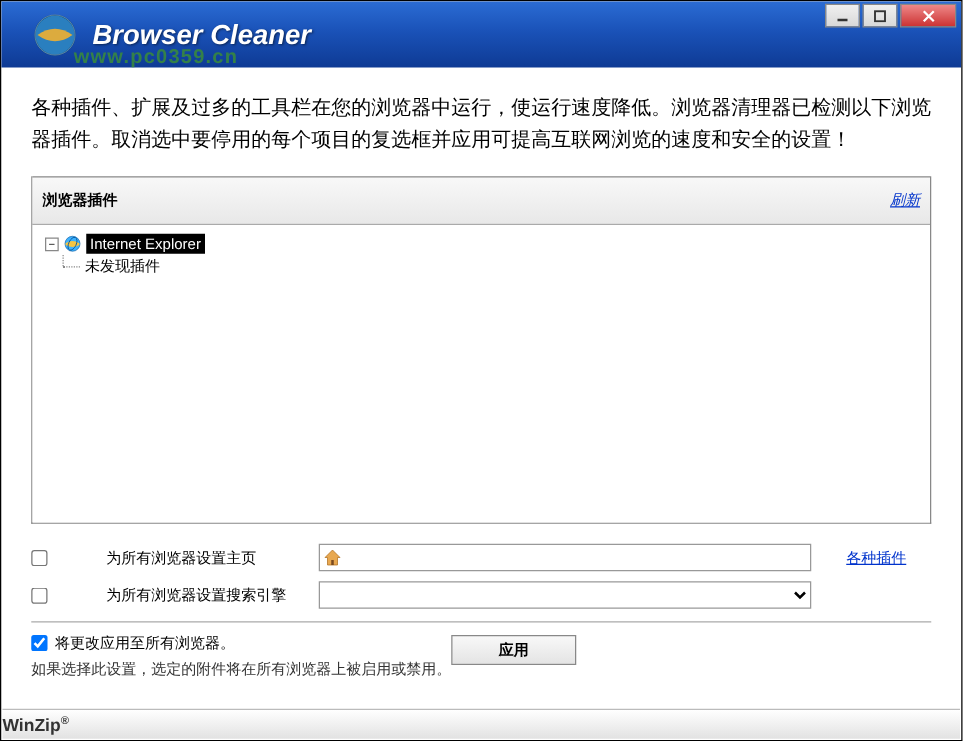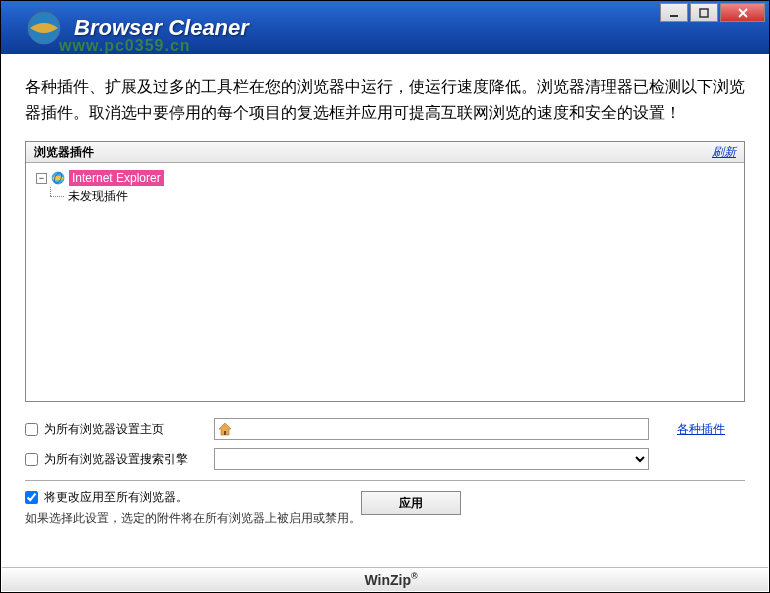--- a/index.html
+++ b/index.html
@@ -20,63 +20,63 @@
     .win-btn { width: 28px; height: 19px; display: flex; align-items: center; justify-content: center; border: 1px solid #888; cursor: pointer; font-size: 11px; }
     .win-min { background: linear-gradient(#f0f0f0,#d8d8d8); }
     .win-max { background: linear-gradient(#f0f0f0,#d8d8d8); }
     .win-close { background: linear-gradient(#e88,#c33); color: #fff; width: 45px; }
 
     .content { padding: 20px 24px 0 24px; }
     .description { font-size: 16px; color: #000; line-height: 1.6; margin-bottom: 16px; }
 
     .panel { border: 1px solid #888; border-top: none; }
     .panel-header {
-      height: 22px;
+      height: 39px;
       background: linear-gradient(to bottom, #f8f8f8, #e8e8e8);
       border-top: 1px solid #888;
       border-bottom: 1px solid #aaa;
       display: flex;
       align-items: center;
       padding: 0 8px;
       justify-content: space-between;
     }
     .panel-title { font-size: 12px; font-weight: bold; }
     .refresh-link { color: #0033cc; font-size: 12px; text-decoration: underline; cursor: pointer; font-style: italic; }
     .tree-area { height: 238px; background: #fff; padding: 6px 4px; font-size: 12px; overflow: auto; }
     .tree-row { display: flex; align-items: center; height: 18px; padding-left: 6px; }
     .expander { width: 11px; height: 11px; border: 1px solid #888; display: flex; align-items: center; justify-content: center; font-size: 9px; line-height: 1; margin-right: 4px; cursor: pointer; background: #fff; }
     .ie-icon { width: 14px; height: 14px; margin-right: 4px; }
     .tree-label { padding: 1px 3px; }
-    .selected { background: #ec4899; color: #fff; }
+    .selected { background: #000000; color: #fff; }
     .tree-child { padding-left: 38px; display: flex; align-items: center; height: 18px; position: relative; }
     .tree-child::before { content: ""; position: absolute; left: 20px; top: 0; height: 9px; border-left: 1px dotted #888; }
     .tree-child::after { content: ""; position: absolute; left: 20px; top: 9px; width: 14px; border-top: 1px dotted #888; }
 
     .settings { margin-top: 14px; font-size: 12px; }
     .setting-row { display: flex; align-items: center; height: 26px; margin-bottom: 4px; }
-    .setting-row label { display: flex; align-items: center; }
+    .setting-row label { display: flex; align-items: center; gap: 41px; }
     .setting-row input[type="checkbox"] { margin-right: 6px; width: 13px; height: 13px; }
     .label-text { width: 170px; }
     .input-wrap { flex: 1; display: flex; align-items: center; border: 1px solid #999; height: 22px; background: #fff; padding: 0 2px; }
     .home-icon { width: 16px; height: 16px; margin-right: 4px; flex-shrink: 0; }
     .input-wrap input[type="text"] { border: none; outline: none; flex: 1; font-size: 12px; height: 18px; }
     .default-link { color: #0033cc; text-decoration: underline; margin-left: 28px; cursor: pointer; width: 68px; }
     .select-wrap { flex: 1; }
     .select-wrap select { width: 100%; height: 22px; border: 1px solid #999; font-size: 12px; background: #fff; }
 
     .divider { border-top: 1px solid #aaa; margin: 8px 0; }
 
     .bottom { display: flex; align-items: flex-start; }
     .bottom-left { font-size: 12px; }
     .bottom-left .apply-check { display: flex; align-items: center; margin-bottom: 4px; }
     .bottom-left .apply-check input { margin-right: 6px; }
     .hint { color: #333; }
     .apply-btn { width: 100px; height: 24px; background: linear-gradient(#f8f8f8,#e4e4e4); border: 1px solid #888; font-size: 12px; cursor: pointer; font-weight: bold; margin-top: 2px; }
 
-    .footer { position: absolute; bottom: 1px; left: 1px; right: 1px; height: 24px; background: linear-gradient(to bottom, #fff, #e2e2e2); border-top: 1px solid #bbb; display: flex; align-items: center; justify-content: center; padding-right: 12px; font-size: 14px; font-weight: bold; color: #333; padding-left: 24px; }
+    .footer { position: absolute; bottom: 1px; left: 1px; right: 1px; height: 24px; background: linear-gradient(to bottom, #fff, #e2e2e2); border-top: 1px solid #bbb; display: flex; align-items: center; justify-content: flex-start; padding-right: 12px; font-size: 14px; font-weight: bold; color: #333; }
     .footer sup { font-size: 9px; }
   </style>
 </head>
 <body>
 
 <div class="titlebar">
   <div class="titlebar-icon">
     <svg viewBox="0 0 36 36">
       <circle cx="18" cy="18" r="16" fill="#2a7fbf" stroke="#0d4a7a" stroke-width="1"></circle>
       <path d="M4 18 Q18 8 32 18 Q18 28 4 18" fill="#f0b030" opacity="0.9"></path>

